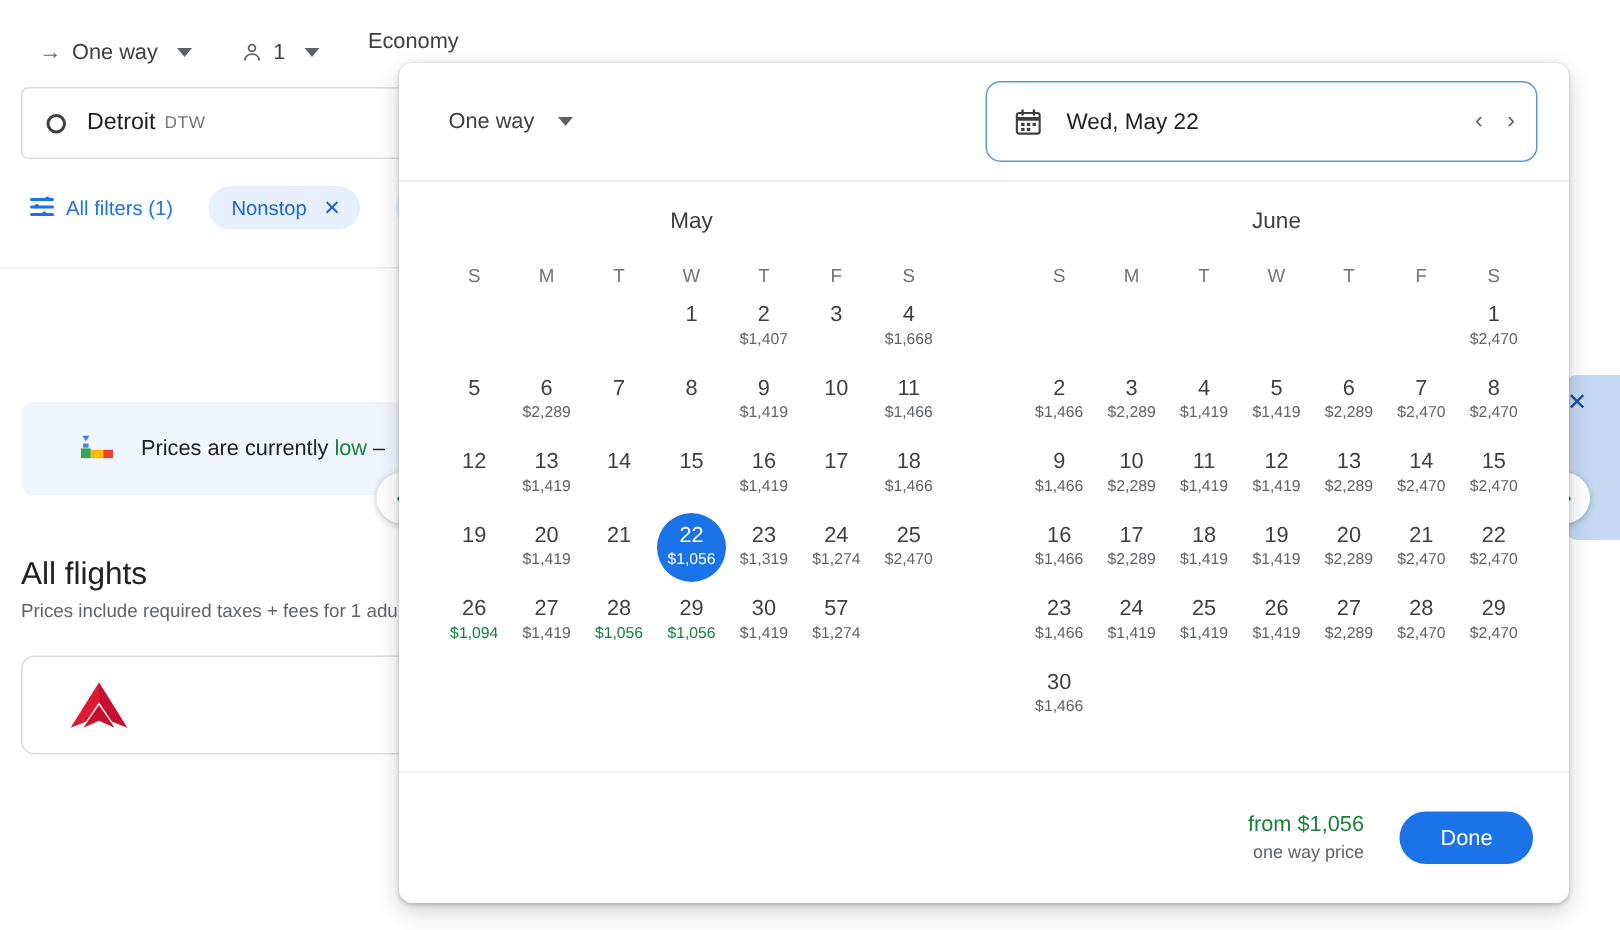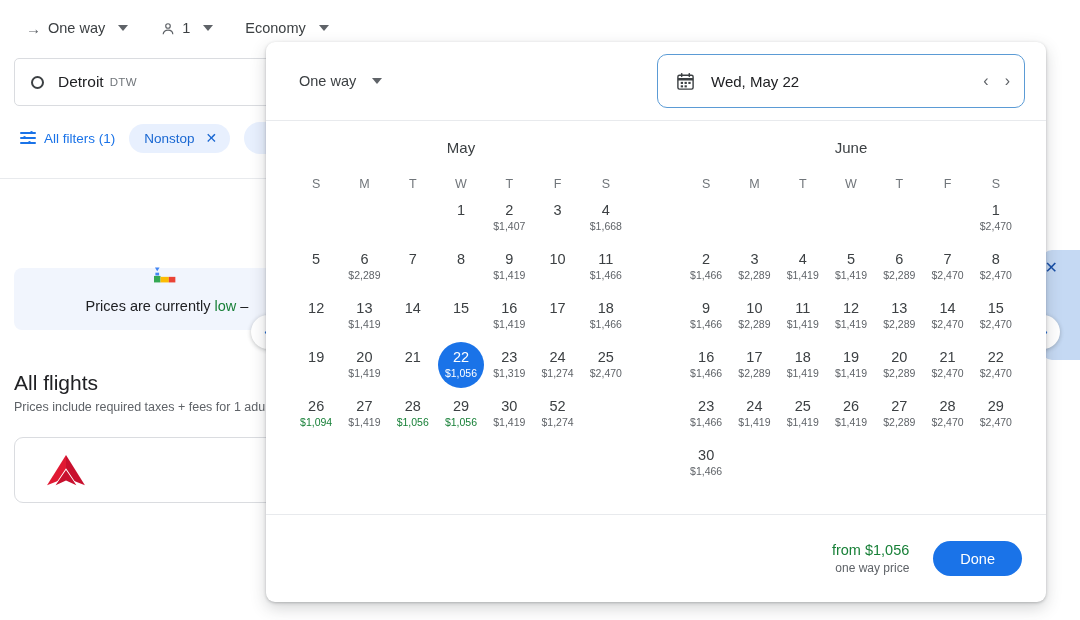--- a/index.html
+++ b/index.html
@@ -32,21 +32,21 @@
     border:1px solid #dadce0; border-radius:5px; background:#fff;
     display:flex; align-items:center; padding:0 16px; gap:14px;
   }
   .circle-ico {
     width:13px; height:13px; border:2.3px solid #3c4043; border-radius:50%;
     flex:0 0 auto;
   }
   .origin-text { font-size:15.5px; color:#202124; }
   .origin-code { font-size:11.5px; color:#70757a; letter-spacing:.4px; margin-left:5px; }
 
-  .filter-row { position:absolute; left:20px; top:122px; display:flex; align-items:center; gap:14px; }
+  .filter-row { position:absolute; left:20px; top:122px; display:flex; align-items:center; gap:24px; }
   .allfilters { display:flex; align-items:center; gap:8px; color:#1a73e8; font-size:13.5px; font-weight:500; }
   .filter-glyph { display:inline-block; width:16px; height:14px; position:relative; }
   .filter-glyph i { position:absolute; left:0; right:0; height:1.8px; background:#1a73e8; border-radius:1px; }
   .filter-glyph i:nth-child(1){ top:1px; }
   .filter-glyph i:nth-child(2){ top:6px; }
   .filter-glyph i:nth-child(3){ top:11px; }
   .filter-glyph b { position:absolute; width:3.4px; height:3.4px; background:#1a73e8; border-radius:50%; }
   .filter-glyph b:nth-child(4){ top:0px; left:10px; }
   .filter-glyph b:nth-child(5){ top:5px; left:3px; }
   .filter-glyph b:nth-child(6){ top:10px; left:8px; }
@@ -72,21 +72,21 @@
   .toggle {
     width:34px;height:15px;background:#bdc1c6;border-radius:8px;position:relative;margin-left:8px;
   }
   .toggle span {
     position:absolute; left:-1px; top:-2.5px; width:20px;height:20px;border-radius:50%;
     background:#fff; box-shadow:0 1px 3px rgba(0,0,0,.3);
   }
 
   .price-banner {
     position:absolute; left:14px; top:268px; width:266px; height:62px;
-    background:#f1f5fd; border-radius:8px; display:flex; align-items:center; padding-left:40px; gap:14px;flex-direction:column;
+    background:#f1f5fd; border-radius:8px; display:flex; align-items:center; padding-left:40px; gap:14px;
   }
   .gbars { display:flex; align-items:flex-end; gap:0px; position:relative; width:26px; height:16px; }
   .banner-text { font-size:14.5px; color:#202124; white-space:nowrap; }
   .banner-text .low { color:#188038; font-weight:500; }
 
   .all-flights-title { position:absolute; left:14px; top:371px; font-size:21px; font-weight:500; color:#202124; }
   .all-flights-sub { position:absolute; left:14px; top:400px; font-size:12.5px; color:#5f6368; white-space:nowrap; }
 
   .flight-card {
     position:absolute; left:14px; top:437px; width:290px; height:66px;
@@ -201,21 +201,21 @@
       <div class="ctl" style="margin-left:16px;">
         <span class="person-icon">
           <svg viewBox="0 0 24 24" width="16" height="16" fill="none" stroke="#5f6368" stroke-width="1.8">
             <circle cx="12" cy="7.5" r="3.4"></circle>
               <path d="M4.8 20c0-4 3.3-6.3 7.2-6.3S19.2 16 19.2 20"></path>
           </svg>
         </span>
         <span>1</span>
         <span class="caret"></span>
       </div>
-      <div class="ctl" style="margin-left:16px;">
+      <div class="ctl" style="margin-left:16px;flex-direction:column;">
         <span>Economy</span>
         <span class="caret"></span>
       </div>
     </div>
 
     <div class="origin-box">
       <span class="circle-ico"></span>
       <span class="origin-text">Detroit</span>
       <span class="origin-code" style="margin-left:-8px;">DTW</span>
     </div>
@@ -447,21 +447,21 @@
               </div>
               <div class="day-cell">
                 <div class="day-num">29</div>
                 <div class="day-price cheap">$1,056</div>
               </div>
               <div class="day-cell">
                 <div class="day-num">30</div>
                 <div class="day-price">$1,419</div>
               </div>
               <div class="day-cell">
-                <div class="day-num">52</div>
+                <div class="day-num">57</div>
                 <div class="day-price">$1,274</div>
               </div>
               <div class="day-cell empty"></div>
             </div>
           </div>
         </div>
         <div class="month">
           <div class="month-name">June</div>
           <div class="month-inner">
             <div class="dow-row">

